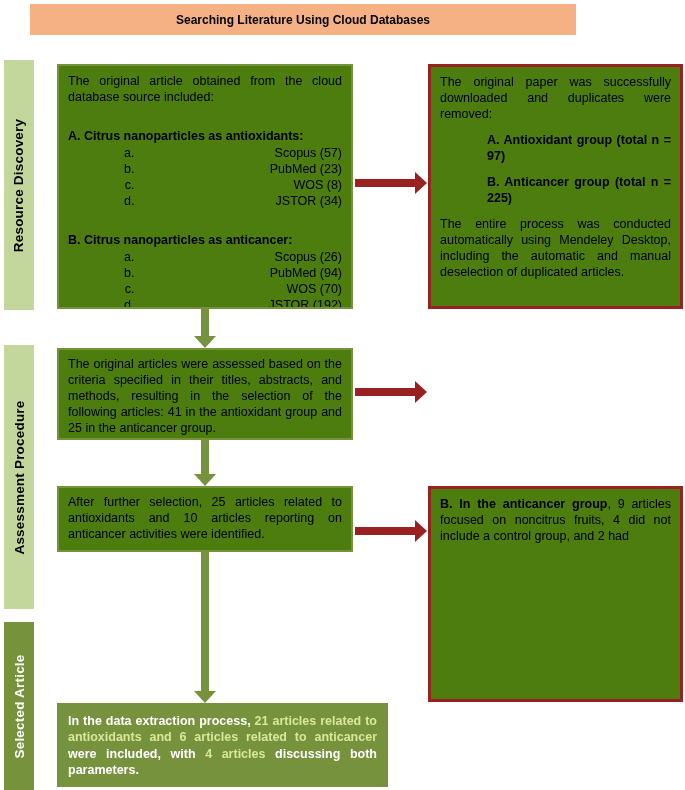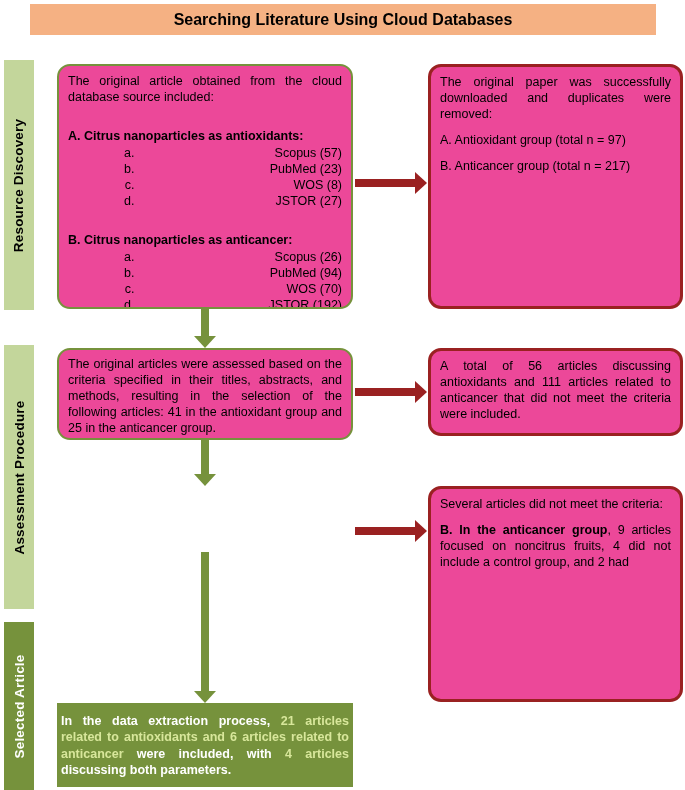--- a/index.html
+++ b/index.html
@@ -1,57 +1,57 @@
 <!DOCTYPE html>
 <html><head>
 <meta charset="utf-8">
 <style>
   * { margin:0; padding:0; box-sizing:border-box; }
   html,body { background:#ffffff; }
   body { font-family:"Liberation Sans", sans-serif; color:#000; }
   .canvas { position:relative; width:685px; height:790px; background:#fff; overflow:hidden; }
 
   
-  .banner { position:absolute; left:30px; top:4px; width:626px; height:31px;
+  .banner { position:absolute; left:30px; top:4px; width:546px; height:31px;
             background:#F5B183; display:flex; align-items:center; justify-content:center;
-            font-weight:bold; font-size:16px;text-align:center; }
+            font-weight:bold; font-size:12px;text-align:center; }
 
   
   .sidebar { position:absolute; left:4px; width:30px; display:flex;
              align-items:center; justify-content:center; }
   .sidebar.light { background:#C3D69B; color:#000; }
   .sidebar.dark  { background:#76923C; color:#fff; }
   .sidebar .rot { transform:rotate(-90deg); white-space:nowrap; font-weight:bold;
                   font-size:13.5px; letter-spacing:.2px; }
 
   
-  .box { position:absolute; background:#ec4899; font-size:12.5px; line-height:1.28;
-         padding:7px 9px; overflow:hidden;border-radius:13px; }
+  .box { position:absolute; background:#4d7c0f; font-size:12.5px; line-height:1.28;
+         padding:7px 9px; overflow:hidden; }
   .box p { text-align:justify; }
   .gborder { border:2px solid #76923C; left:57px; width:296px; }
   .rborder { border:3px solid #9A2121; left:428px; width:255px; }
 
   #box-source   { top:64px;  height:245px; }
   #box-dedup    { top:64px;  height:245px; }
   #box-assess   { top:348px; height:92px;  padding-top:6px; }
   #box-notmeet1 { top:348px; height:88px; }
   #box-further  { top:486px; height:66px;  padding-top:6px; }
   #box-notmeet2 { top:486px; height:216px; }
-  #box-result   { top:703px; left:57px; width:296px; height:84px; position:absolute;
+  #box-result   { top:703px; left:57px; width:331px; height:84px; position:absolute;
                   background:#76923C; border:2px solid #76923C; color:#fff;
                   font-weight:bold; font-size:12.5px; line-height:1.3;
-                  padding:8px 2px; overflow:hidden; }
+                  padding:8px 9px; overflow:hidden; }
   #box-result p { text-align:justify; }
   #box-result .hl { color:#D8E79B; }
 
   .mb { margin-bottom:10px; }
   .ghead { font-weight:bold; margin-top:23px; }
   .alpha { list-style:lower-alpha; padding-left:70px; margin:1px 0 2px 0; }
   .alpha li { padding-left:8px; text-align:right; }
-  .lead-bold { font-weight:normal; }
+  .lead-bold { font-weight:bold;margin-left:47px; }
 
   
   .arrow-down { position:absolute; width:22px; display:flex; flex-direction:column; align-items:center; }
   .arrow-down .shaft { width:8px; flex:1 1 auto; background:#76923C; }
   .arrow-down .head  { width:0; height:0; border-left:11px solid transparent;
                        border-right:11px solid transparent; border-top:12px solid #76923C; }
   .arrow-right { position:absolute; height:22px; display:flex; align-items:center; }
   .arrow-right .shaft { height:8px; flex:1 1 auto; background:#9A2121; }
   .arrow-right .head  { width:0; height:0; border-top:11px solid transparent;
                         border-bottom:11px solid transparent; border-left:12px solid #9A2121; }
@@ -75,48 +75,48 @@
     <span class="rot">Selected Article</span>
   </div>
 
   <div class="box gborder" id="box-source">
     <p>The original article obtained from the cloud database source included:</p>
     <p class="ghead">A. Citrus nanoparticles as antioxidants:</p>
     <ol class="alpha">
       <li>Scopus (57)</li>
       <li>PubMed (23)</li>
       <li>WOS (8)</li>
-      <li>JSTOR (27)</li>
+      <li>JSTOR (34)</li>
     </ol>
     <p class="ghead">B. Citrus nanoparticles as anticancer:</p>
     <ol class="alpha">
       <li>Scopus (26)</li>
       <li>PubMed (94)</li>
       <li>WOS (70)</li>
       <li>JSTOR (192)</li>
     </ol>
   </div>
 
   <div class="box rborder" id="box-dedup">
     <p class="mb">The original paper was successfully downloaded and duplicates were removed:</p>
     <p class="mb lead-bold">A. Antioxidant group (total n = 97)</p>
-    <p class="mb lead-bold">B. Anticancer group (total n = 217)</p>
+    <p class="mb lead-bold">B. Anticancer group (total n = 225)</p>
+    <p>The entire process was conducted automatically using Mendeley Desktop, including the automatic and manual deselection of duplicated articles.</p>
   </div>
 
   <div class="box gborder" id="box-assess">
     <p>The original articles were assessed based on the criteria specified in their titles, abstracts, and methods, resulting in the selection of the following articles: 41 in the antioxidant group and 25 in the anticancer group.</p>
   </div>
 
-  <div class="box rborder" id="box-notmeet1">
-    <p>A total of 56 articles discussing antioxidants and 111 articles related to anticancer that did not meet the criteria were included.</p>
+
+  <div class="box gborder" id="box-further">
+    <p>After further selection, 25 articles related to antioxidants and 10 articles reporting on anticancer activities were identified.</p>
   </div>
 
-
   <div class="box rborder" id="box-notmeet2">
-    <p class="mb">Several articles did not meet the criteria:</p>
     <p><strong>B. In the anticancer group</strong><span>, 9 articles focused on noncitrus fruits, 4 did not include a control group, and 2 had</span></p>
   </div>
 
   <div id="box-result">
     <p><span>In the data extraction process, </span><span class="hl">21 articles related to antioxidants and 6 articles related to anticancer</span><span> were included, with </span><span class="hl">4 articles</span><span> discussing both parameters.</span></p>
   </div>
 
   <div class="arrow-down" style="left:194px;top:309px;height:39px;">
     <div class="shaft"></div>
     <div class="head"></div>

